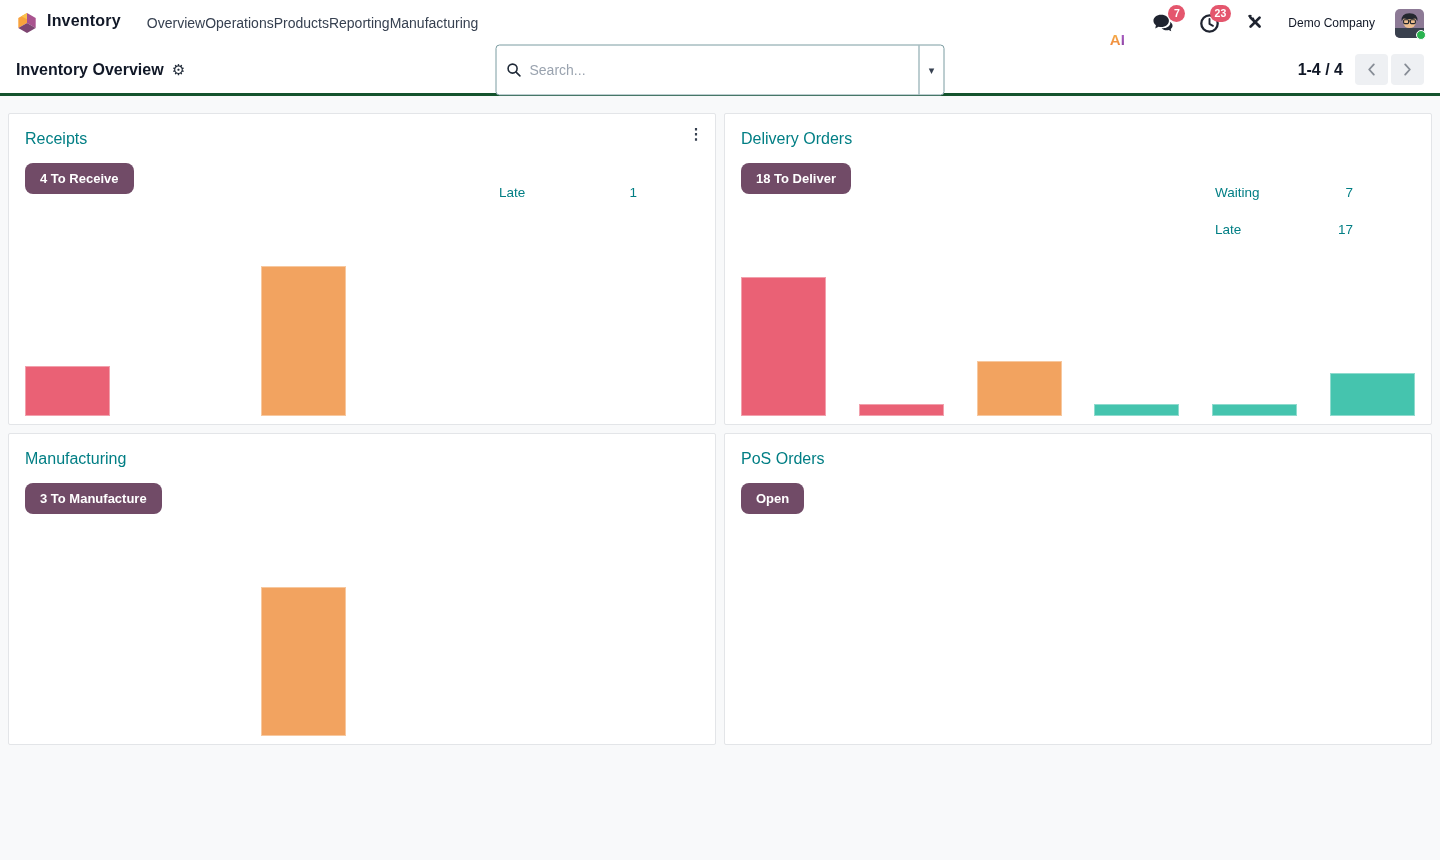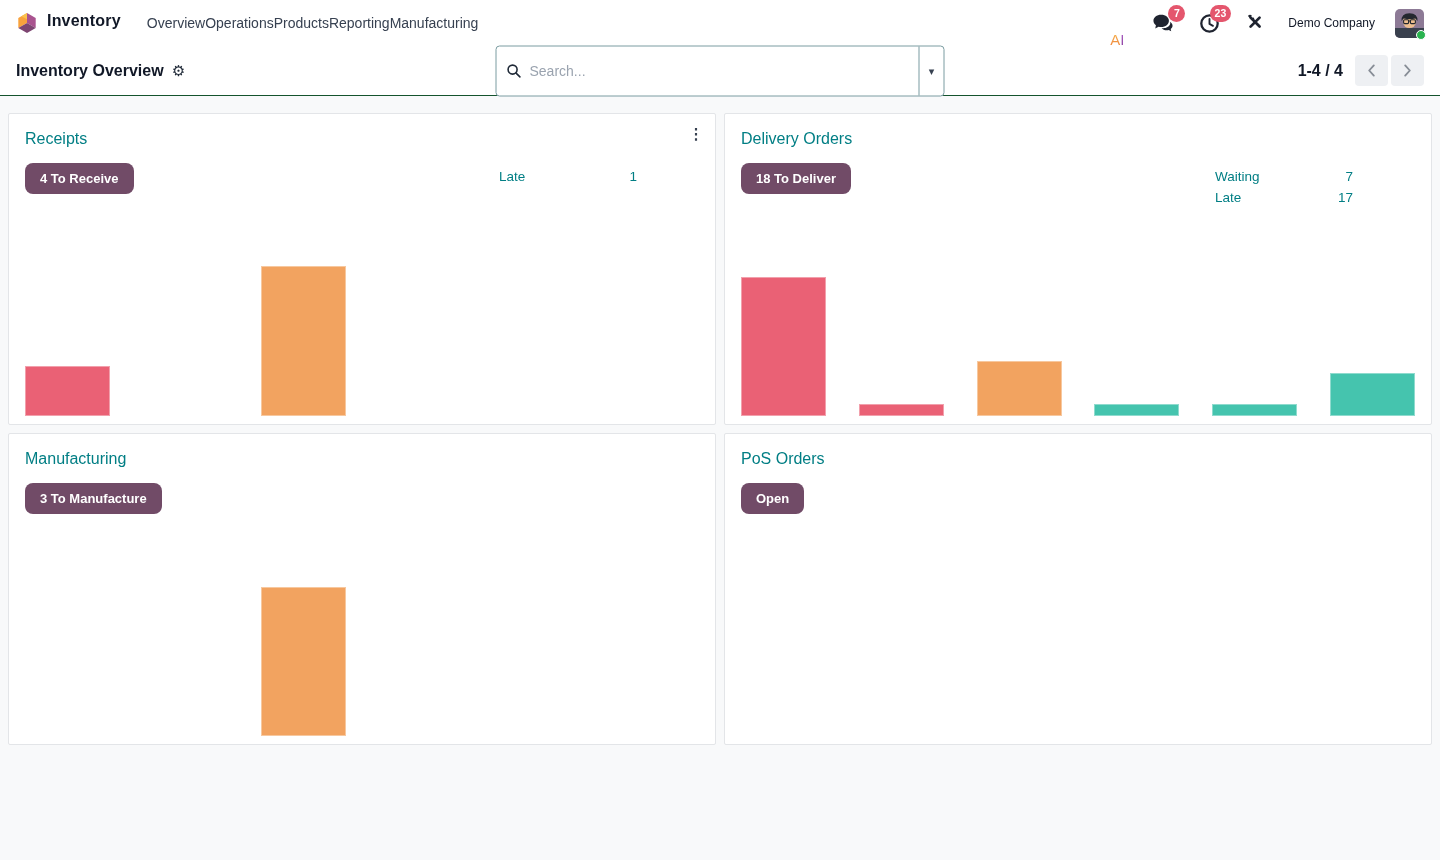--- a/index.html
+++ b/index.html
@@ -7,52 +7,52 @@
   body { font-family: "Liberation Sans", sans-serif; background: #f8f9fa; color: #111827; }
 
   
   .topbar { height: 46px; background: #ffffff; display: flex; align-items: center; padding: 0 16px; }
   .brand { display: flex; gap: 9px; margin-right: 26px; cursor: pointer; }
   .brand-name { font-size: 16px; font-weight: 700; color: #111827; letter-spacing: .2px; }
   .nav-items { display: flex; align-items: flex-end; }
   .nav-item { font-size: 14px; color: #374151; cursor: pointer; }
   .systray { margin-left: auto; display: flex; align-items: center; gap: 20px; }
   .tray-icon { position: relative; width: 26px; height: 26px; display: flex; align-items: center; justify-content: center; cursor: pointer; }
-  .ai-word { font-size: 15px; font-weight: 400; letter-spacing: 0; margin-top: 32px; }
+  .ai-word { font-size: 15px; font-weight: 700; letter-spacing: 0; margin-top: 32px; }
   .ai-a { background: linear-gradient(180deg, #f7b84a, #ee7f3c); -webkit-background-clip: text; background-clip: text; color: transparent; }
   .ai-i { background: linear-gradient(180deg, #b065c9, #8a3f9e); -webkit-background-clip: text; background-clip: text; color: transparent; }
   .badge { position: absolute; top: -5px; right: -9px; background: #e4566d; color: #fff; font-size: 10.5px; font-weight: 700; line-height: 1; padding: 3px 5px; border-radius: 9px; min-width: 17px; text-align: center; }
   .company-name { font-size: 12px; color: #111827; cursor: pointer; }
   .avatar-wrap { position: relative; width: 29px; height: 29px; cursor: pointer; }
   .avatar { width: 29px; height: 29px; border-radius: 5px; overflow: hidden; display: block; }
   .status-dot { position: absolute; right: -2px; bottom: -2px; width: 10px; height: 10px; background: #2ab34f; border: 1.5px solid #ffffff; border-radius: 50%; }
 
   
-  .control-panel { position: relative; height: 50px; background: #ffffff; border-bottom: 1px solid #14532d; display: flex; align-items: center; padding: 0 16px; }
+  .control-panel { position: relative; height: 50px; background: #ffffff; border-bottom: 3px solid #14532d; display: flex; align-items: center; padding: 0 16px; }
   .cp-title { display: flex; align-items: center; gap: 8px; }
   .cp-title-text { font-size: 16px; font-weight: 600; color: #111827; }
   .cp-gear { font-size: 15px; color: #1f2937; cursor: pointer; line-height: 1; }
   .searchbar { position: absolute; left: 50%; top: 50%; transform: translate(-50%, -50%); width: 449px; height: 51px; background: #fff; border: 1px solid #7b9ca1; border-radius: 4px; display: flex; align-items: stretch; }
   .search-main { flex: 1; display: flex; align-items: center; gap: 8px; padding: 0 10px; }
   .search-input { border: none; outline: none; flex: 1; font-size: 14px; font-family: "Liberation Sans", sans-serif; color: #111827; background: transparent; }
   .search-input::placeholder { color: #9aa3af; }
   .search-caret { width: 25px; border-left: 1px solid #7b9ca1; display: flex; align-items: center; justify-content: center; font-size: 11px; color: #374151; cursor: pointer; }
   .pager { margin-left: auto; display: flex; align-items: center; gap: 12px; }
   .pager-range { font-size: 16px; font-weight: 700; color: #111827; }
   .pager-btns { display: flex; gap: 3px; }
   .pager-btn { width: 33px; height: 31px; background: #eef0f3; border: none; border-radius: 4px; display: flex; align-items: center; justify-content: center; cursor: pointer; }
 
   
   .content { padding: 17px 8px 0 8px; }
   .grid { display: grid; grid-template-columns: 1fr 1fr; gap: 8px; border-radius: 9px; }
   .card { position: relative; height: 312px; background: #ffffff; border: 1px solid #e3e5e8; border-radius: 2px; padding: 16px; }
   .card-title { font-size: 16px; font-weight: 500; color: #017e84; cursor: pointer; display: inline-block; }
   .action-btn { margin-top: 15px; display: inline-block; background: #714b67; color: #ffffff; font-size: 13px; font-weight: 700; font-family: "Liberation Sans", sans-serif; padding: 8px 15px; border: none; border-radius: 8px; cursor: pointer; }
   .stats { position: absolute; left: 490px; top: 52px; width: 138px; }
-  .stat-row { display: flex; justify-content: space-between; font-size: 13.5px; color: #017e84; line-height: 21px; cursor: pointer; }
+  .stat-row { display: flex; justify-content: space-between; font-size: 13.5px; color: #017e84; line-height: 21px; cursor: pointer; margin-top: 16px; }
   .kebab { position: absolute; top: 8px; right: 8px; width: 22px; height: 24px; display: flex; align-items: center; justify-content: center; font-size: 15px; font-weight: 700; color: #374151; cursor: pointer; letter-spacing: 0; }
   .chart { position: absolute; left: 16px; right: 16px; bottom: 8px; height: 155px; display: flex; justify-content: space-between; align-items: flex-end; }
   .slot { width: 12.6%; height: 100%; display: flex; align-items: flex-end; }
   .bar { width: 100%; box-shadow: inset 0 0 0 1px rgba(255,255,255,.4); cursor: pointer; }
 </style>
 </head>
 <body>
 
 <header class="topbar">
   <div class="brand">

